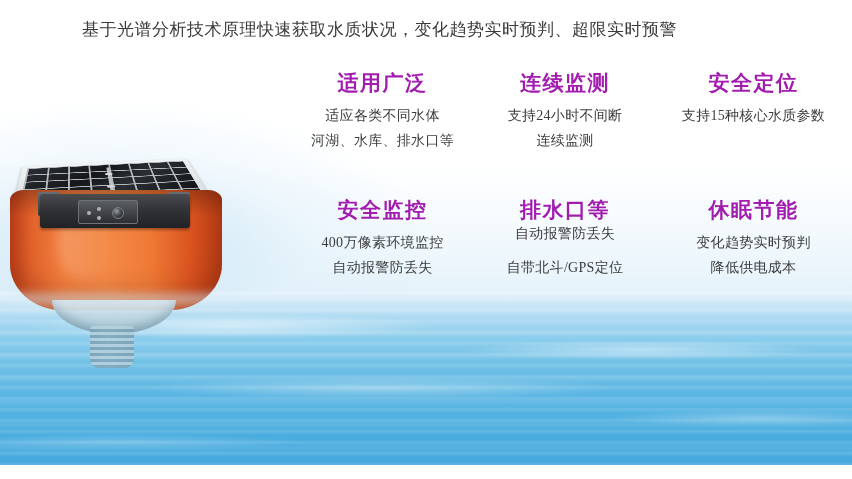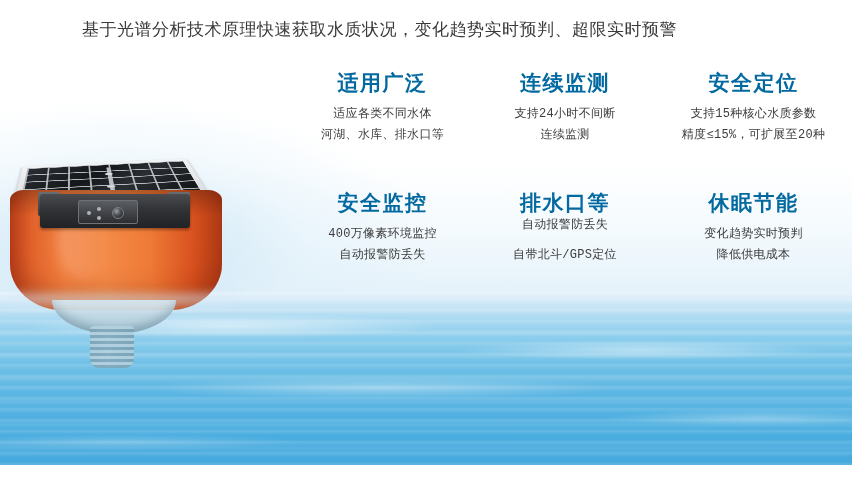--- a/index.html
+++ b/index.html
@@ -127,31 +127,31 @@
   .feature-cell {
     text-align: center;
   }
   .feature-cell.c1 { width: 185px; }
   .feature-cell.c2 { width: 180px; }
   .feature-cell.c3 { width: 197px; }
 
   .feature-title {
     font-size: 21px;
     font-weight: bold;
-    color: #0369a1;
+    color: #a21caf;
     letter-spacing: 1.5px;
     line-height: 1.1;
     font-family: "DejaVu Sans", "Liberation Sans", sans-serif;
   }
   .feature-line {
-    font-size: 12px;
+    font-size: 14px;
     color: #3c3c3c;
     line-height: 1.75;
     letter-spacing: .3px;
-    font-family: Liberation Mono, monospace;
+    font-family: Liberation Serif, serif;
     white-space: nowrap;
   }
   .feature-line.first { margin-top: 9px; }
 
   
   .device {
     position: absolute;
     left: 8px;
     top: 112px;
     width: 228px;
@@ -384,21 +384,20 @@
         <div class="feature-line">河湖、水库、排水口等</div>
       </div>
       <div class="feature-cell c2">
         <div class="feature-title">连续监测</div>
         <div class="feature-line first">支持24小时不间断</div>
         <div class="feature-line">连续监测</div>
       </div>
       <div class="feature-cell c3">
         <div class="feature-title">安全定位</div>
         <div class="feature-line first">支持15种核心水质参数</div>
-        <div class="feature-line">精度≤15%，可扩展至20种</div>
       </div>
     </div>
 
     <div class="feature-row row2">
       <div class="feature-cell c1">
         <div class="feature-title">安全监控</div>
         <div class="feature-line first">400万像素环境监控</div>
         <div class="feature-line">自动报警防丢失</div>
       </div>
       <div class="feature-cell c2">

